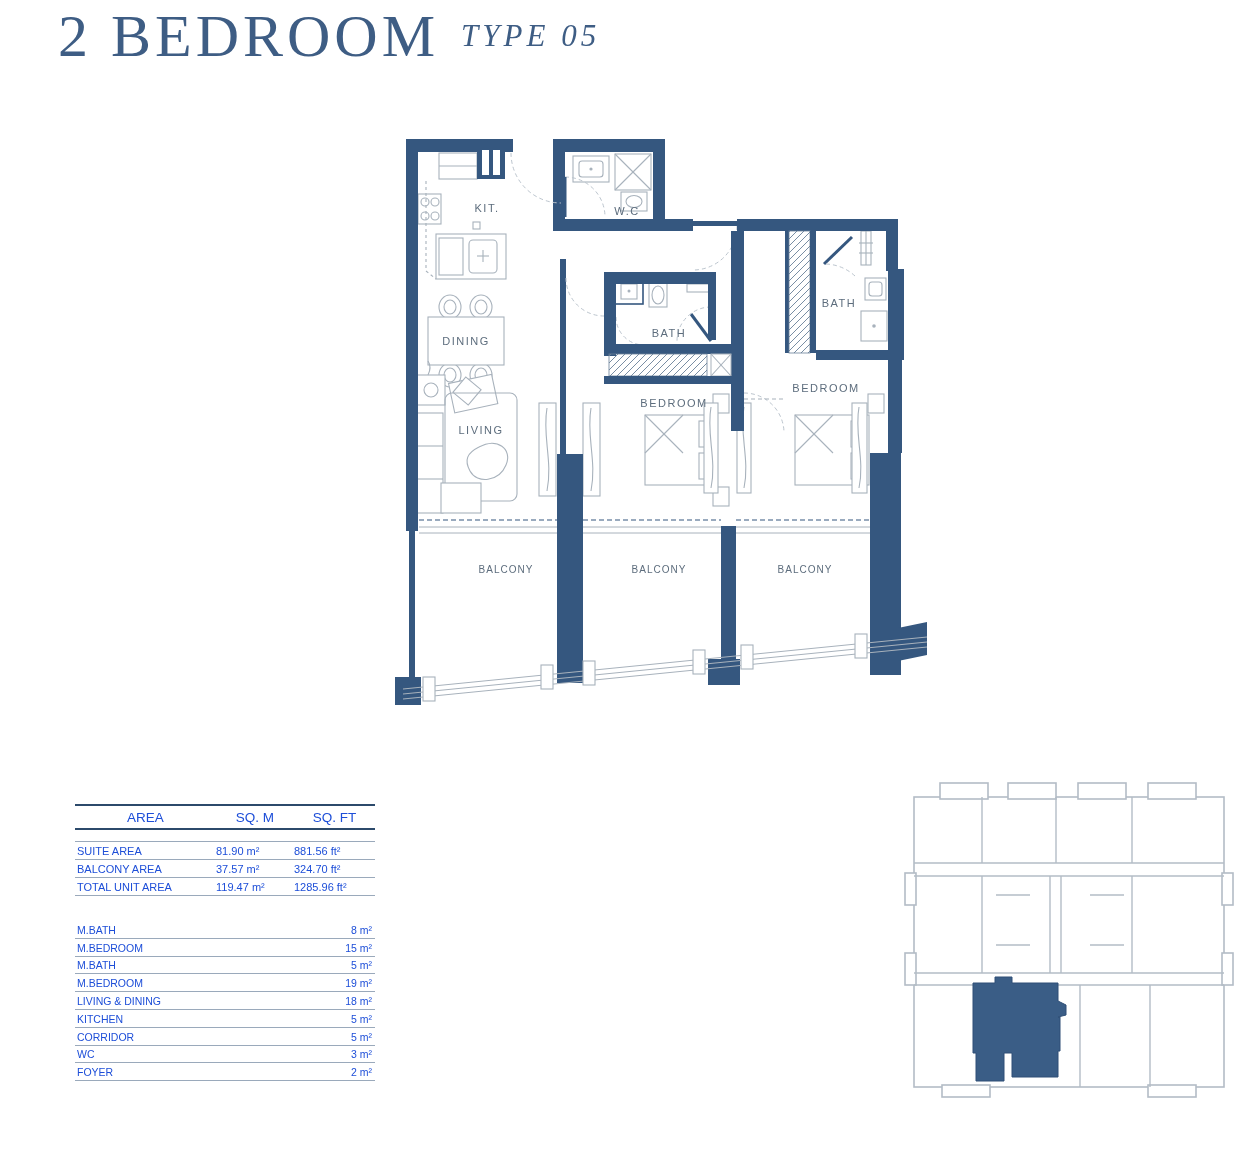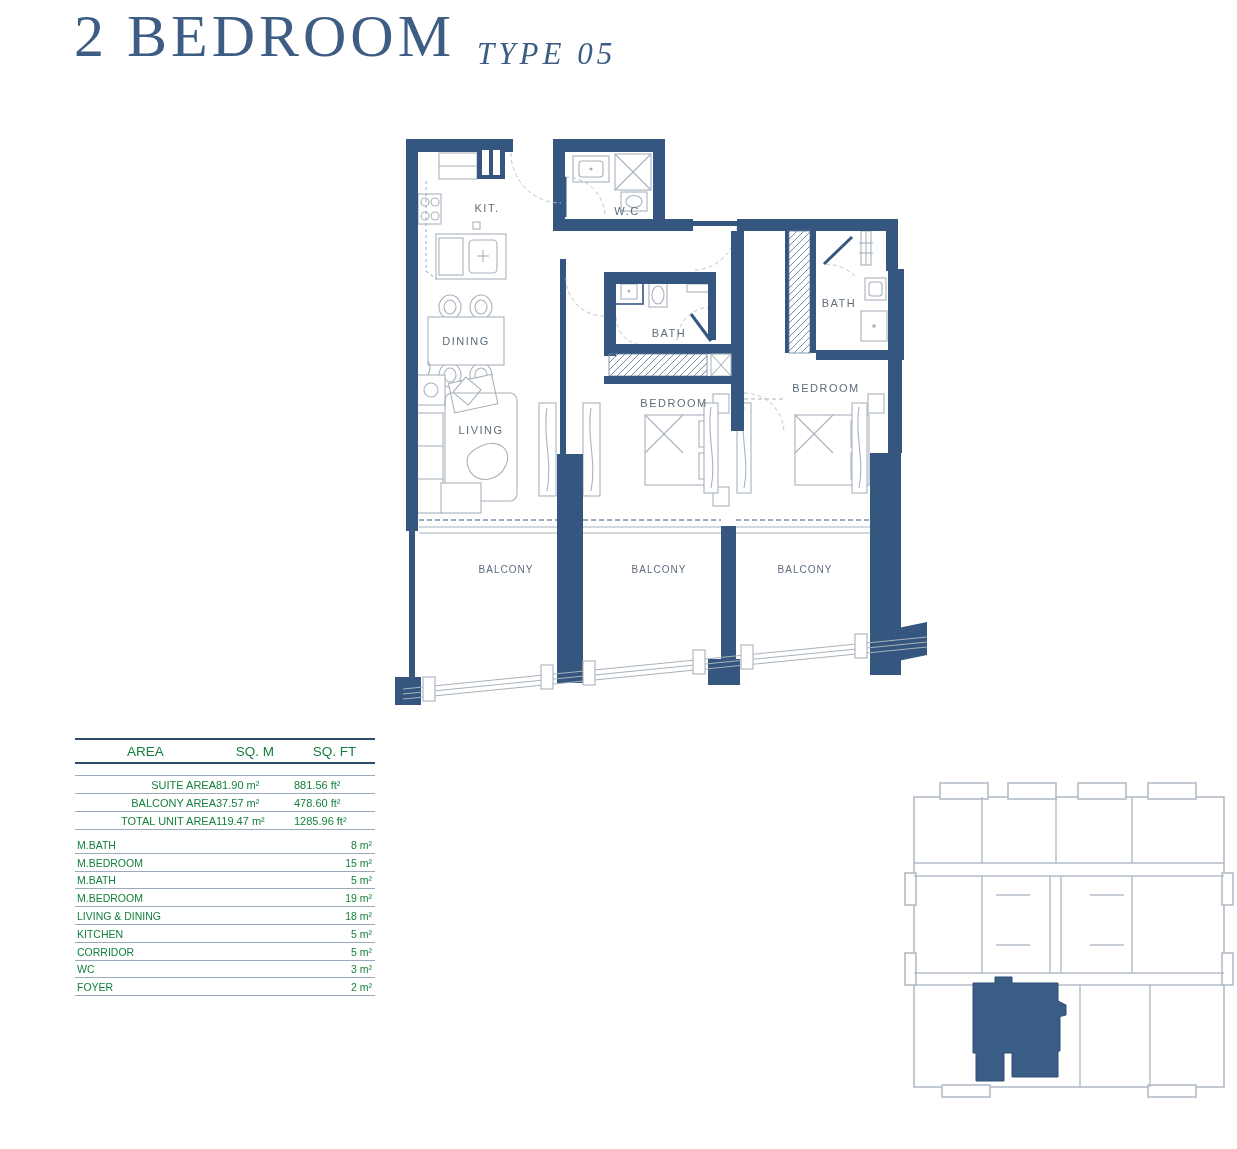--- a/index.html
+++ b/index.html
@@ -2,49 +2,49 @@
 <html><head>
 <meta charset="utf-8">
 <style>
   html,body{margin:0;padding:0;}
   body{
     width:1237px;height:1149px;position:relative;background:#ffffff;
     font-family:"Liberation Sans",sans-serif;overflow:hidden;
   }
   
   .title-wrap{
-    position:absolute;left:74px;top:0px;display:flex;align-items:flex-end;
+    position:absolute;left:58px;top:0px;display:flex;align-items:center;
     color:#3E5D84;font-family:"Liberation Serif",serif;
   }
   .title-main{font-size:60px;font-weight:500;letter-spacing:4px;line-height:72px;}
   .title-type{font-size:31px;font-weight:500;letter-spacing:4px;margin-left:22px;font-style:italic;}
   
   .plan{position:absolute;left:393px;top:131px;width:552px;height:604px;}
   .keyplan{position:absolute;left:900px;top:755px;width:337px;height:350px;}
   
-  .tables{position:absolute;left:75px;top:738px;width:300px;color:#15803d;}
+  .tables{position:absolute;left:75px;top:804px;width:300px;color:#1d4ed8;}
   .t-head{
     display:grid;grid-template-columns:47% 26% 27%;align-items:center;
     border-top:2px solid #2C4A6B;border-bottom:2px solid #2C4A6B;
     padding:4px 0 3px;font-size:13.5px;
   }
   .t-head span{text-align:center;}
   .a-rows{margin-top:11px;border-top:1px solid #9AA9BB;}
   .a-row{
     display:grid;grid-template-columns:47% 26% 27%;
     padding:3px 0 2px;border-bottom:1px solid #9AA9BB;font-size:11px;
   }
-  .a-row .lbl{text-align:right;padding-left:2px;}
+  .a-row .lbl{text-align:left;padding-left:2px;}
   .a-row .num{text-align:left;}
   .c-head{
     margin-top:13px;text-align:center;font-size:12.5px;
     border-top:2px solid #2C4A6B;border-bottom:2px solid #2C4A6B;
     padding:4px 0 3px;letter-spacing:.3px;
   }
-  .c-rows{margin-top:6px;}
+  .c-rows{margin-top:25px;}
   .c-row{
     display:flex;justify-content:space-between;font-size:10.5px;
     padding:2.8px 3px 2px 2px;border-bottom:1px solid #9AA9BB;
   }
   
   .w{fill:#35577F;}
   .fx{fill:none;stroke:#A8B2BC;stroke-width:1.1;}
   .fxw{fill:#ffffff;stroke:#A8B2BC;stroke-width:1.1;}
   .door{fill:none;stroke:#BCC5CE;stroke-width:1;stroke-dasharray:4 3;}
   .leaf{stroke:#35577F;stroke-width:3;}
@@ -280,21 +280,21 @@
   </div>
   <div class="a-rows">
     <div class="a-row">
       <span class="lbl">SUITE AREA</span>
       <span class="num">81.90  m²</span>
       <span class="num">881.56  ft²</span>
     </div>
     <div class="a-row">
       <span class="lbl">BALCONY AREA</span>
       <span class="num">37.57  m²</span>
-      <span class="num">478.60 ft²</span>
+      <span class="num">324.70 ft²</span>
     </div>
     <div class="a-row">
       <span class="lbl">TOTAL UNIT AREA</span>
       <span class="num">119.47  m²</span>
       <span class="num">1285.96 ft²</span>
     </div>
   </div>
 
   <div class="c-rows">
     <div class="c-row">

